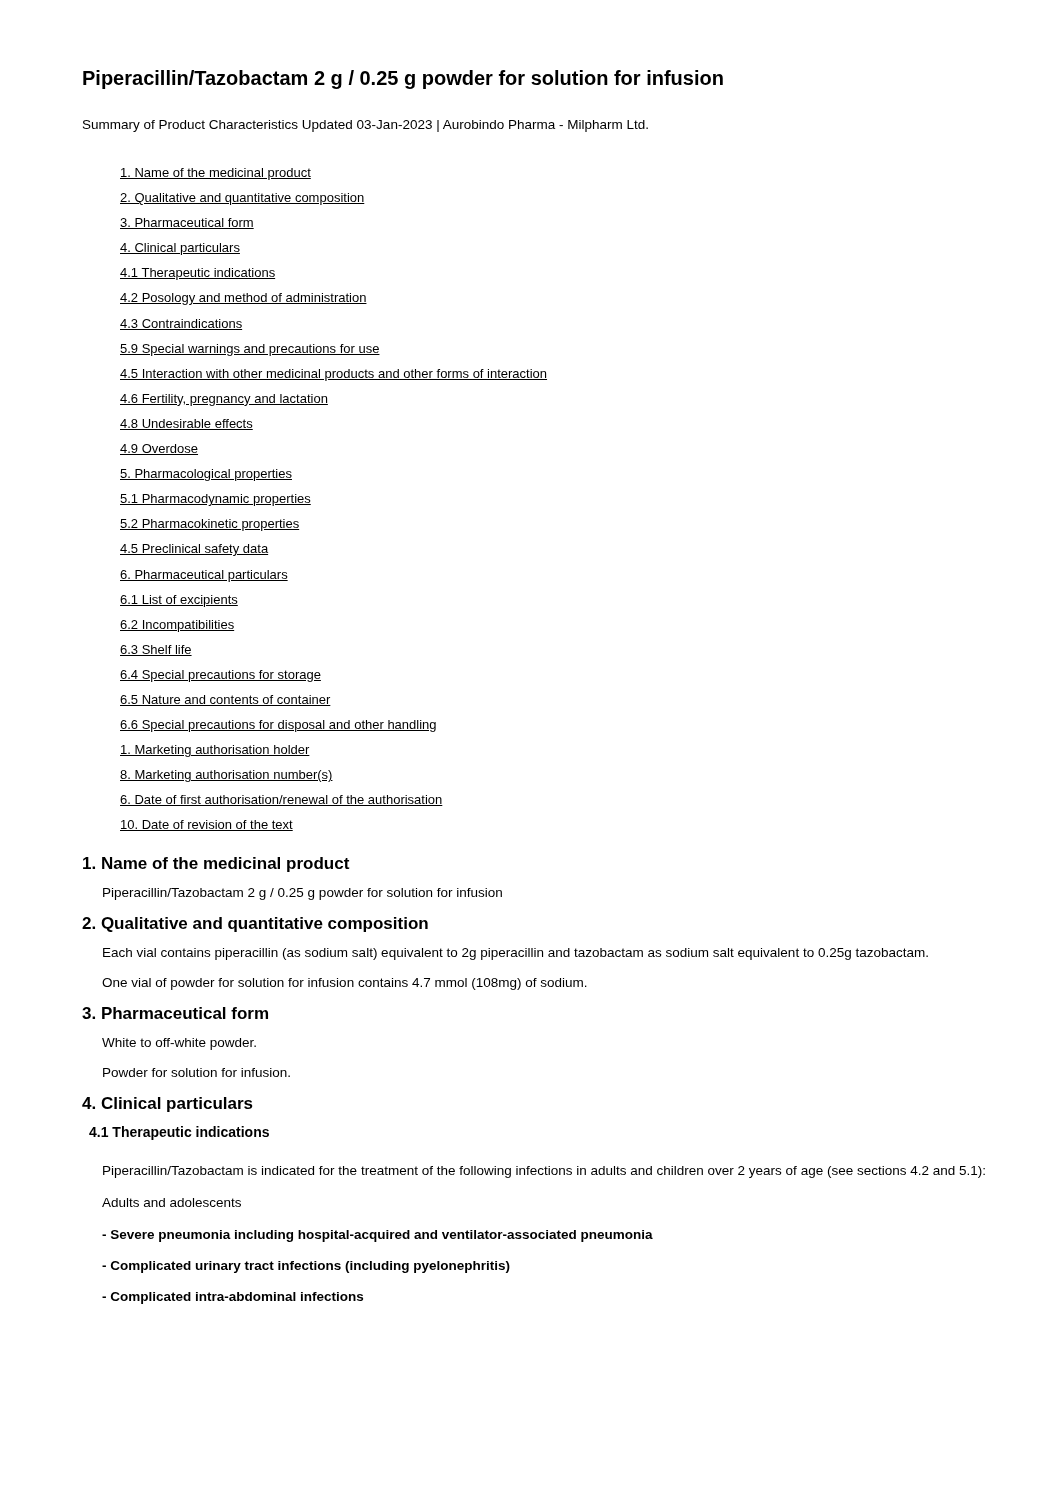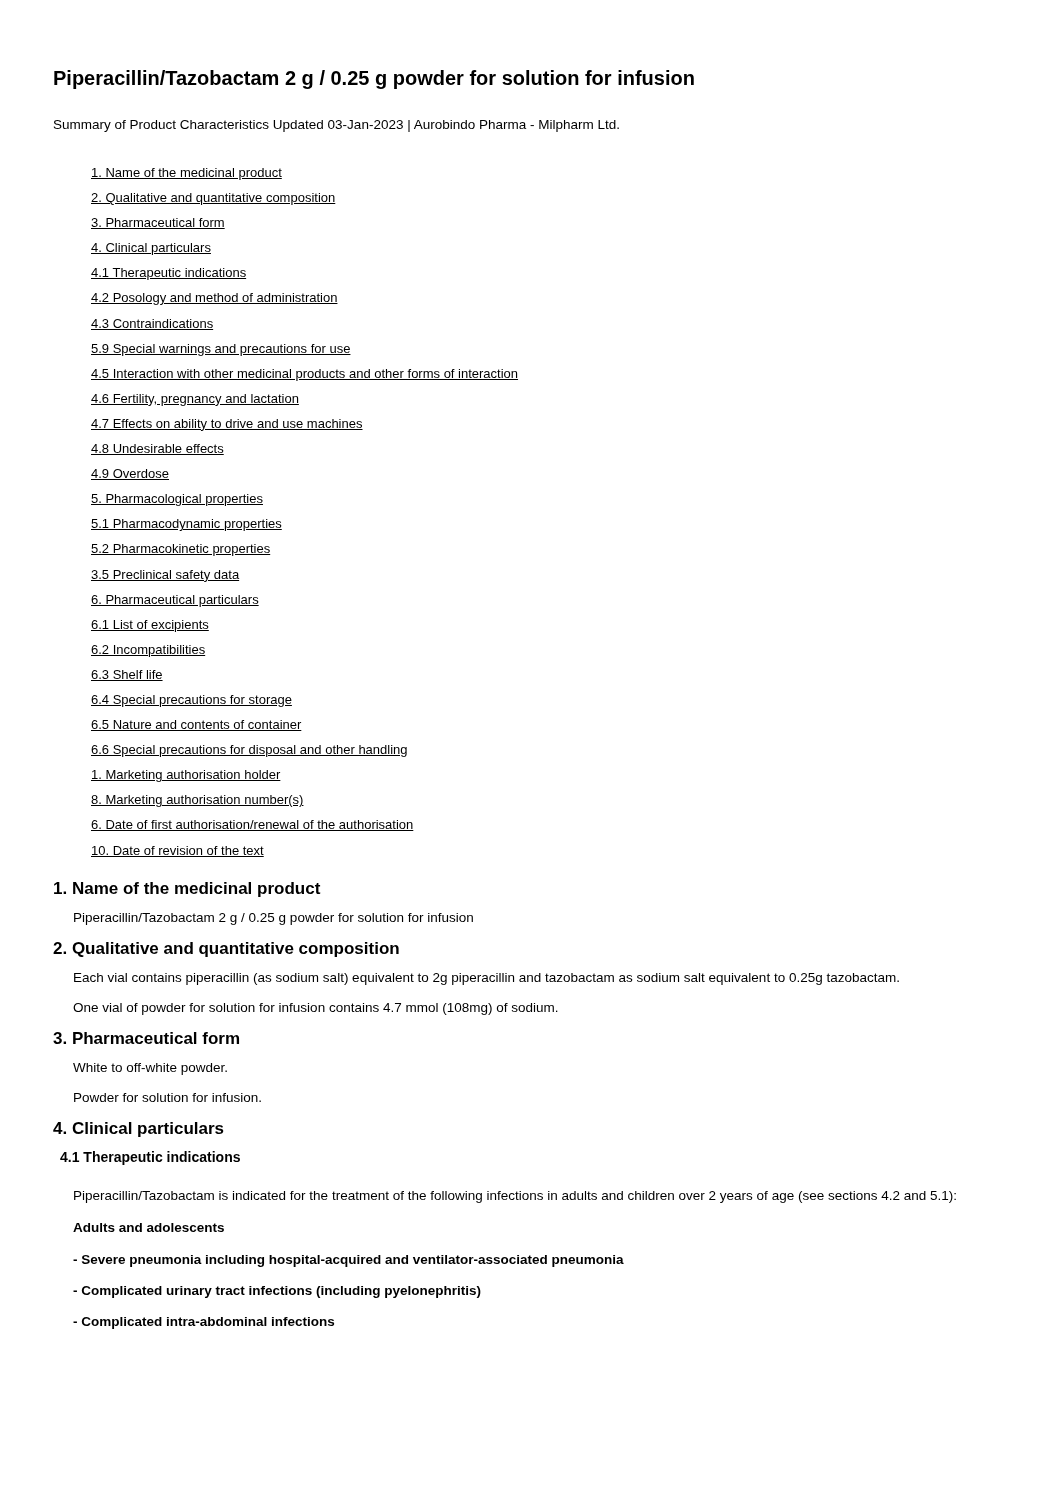--- a/index.html
+++ b/index.html
@@ -3,21 +3,21 @@
 <meta charset="utf-8">
 <style>
   * { box-sizing: border-box; }
   html, body { margin: 0; padding: 0; background: #ffffff; }
   body {
     width: 1058px; height: 1497px; overflow: hidden;
     font-family: "Liberation Sans", sans-serif;
     color: #000000;
     -webkit-font-smoothing: antialiased;
   }
-  .page { padding: 66px 66px 0 53px; }
+  .page { padding: 66px 66px 0 82px; }
 
   .doc-title {
     font-size: 20px; font-weight: bold; line-height: 24px;
     margin: 0;
   }
   .doc-subtitle {
     font-size: 13.5px; line-height: 17px;
     margin: 26px 0 4px 0;
   }
 
@@ -36,21 +36,21 @@
   }
   h2.sec-heading.first { margin-top: 15px; }
   h3.subsec-heading {
     font-size: 14px; font-weight: bold; line-height: 18px;
     margin: 6px 0 20px 7px;
   }
   p.body-text {
     font-size: 13.5px; line-height: 20px;
     margin: 0 0 10px 20px; max-width: 905px;
   }
-  p.body-text.bold { font-weight: bold; }
+  p.body-text.bold { font-weight: normal; }
   p.body-text.gap { margin-bottom: 12px; }
   p.body-text.bullet { margin-bottom: 11px; font-weight: bold; }
 </style>
 </head>
 <body>
 
 <div class="page">
 
   <h1 class="doc-title">Piperacillin/Tazobactam 2 g / 0.25 g powder for solution for infusion</h1>
   <p class="doc-subtitle">Summary of Product Characteristics Updated 03-Jan-2023 | Aurobindo Pharma - Milpharm Ltd.</p>
@@ -59,27 +59,26 @@
     <a>1. Name of the medicinal product</a>
     <a>2. Qualitative and quantitative composition</a>
     <a>3. Pharmaceutical form</a>
     <a>4. Clinical particulars</a>
     <a>4.1 Therapeutic indications</a>
     <a>4.2 Posology and method of administration</a>
     <a>4.3 Contraindications</a>
     <a>5.9 Special warnings and precautions for use</a>
     <a>4.5 Interaction with other medicinal products and other forms of interaction</a>
     <a>4.6 Fertility, pregnancy and lactation</a>
-    <a>4.7 Effects on ability to drive and use machines</a>
     <a>4.8 Undesirable effects</a>
     <a>4.9 Overdose</a>
     <a>5. Pharmacological properties</a>
     <a>5.1 Pharmacodynamic properties</a>
     <a>5.2 Pharmacokinetic properties</a>
-    <a>3.5 Preclinical safety data</a>
+    <a>4.5 Preclinical safety data</a>
     <a>6. Pharmaceutical particulars</a>
     <a>6.1 List of excipients</a>
     <a>6.2 Incompatibilities</a>
     <a>6.3 Shelf life</a>
     <a>6.4 Special precautions for storage</a>
     <a>6.5 Nature and contents of container</a>
     <a>6.6 Special precautions for disposal and other handling</a>
     <a>1. Marketing authorisation holder</a>
     <a>8. Marketing authorisation number(s)</a>
     <a>6. Date of first authorisation/renewal of the authorisation</a>

